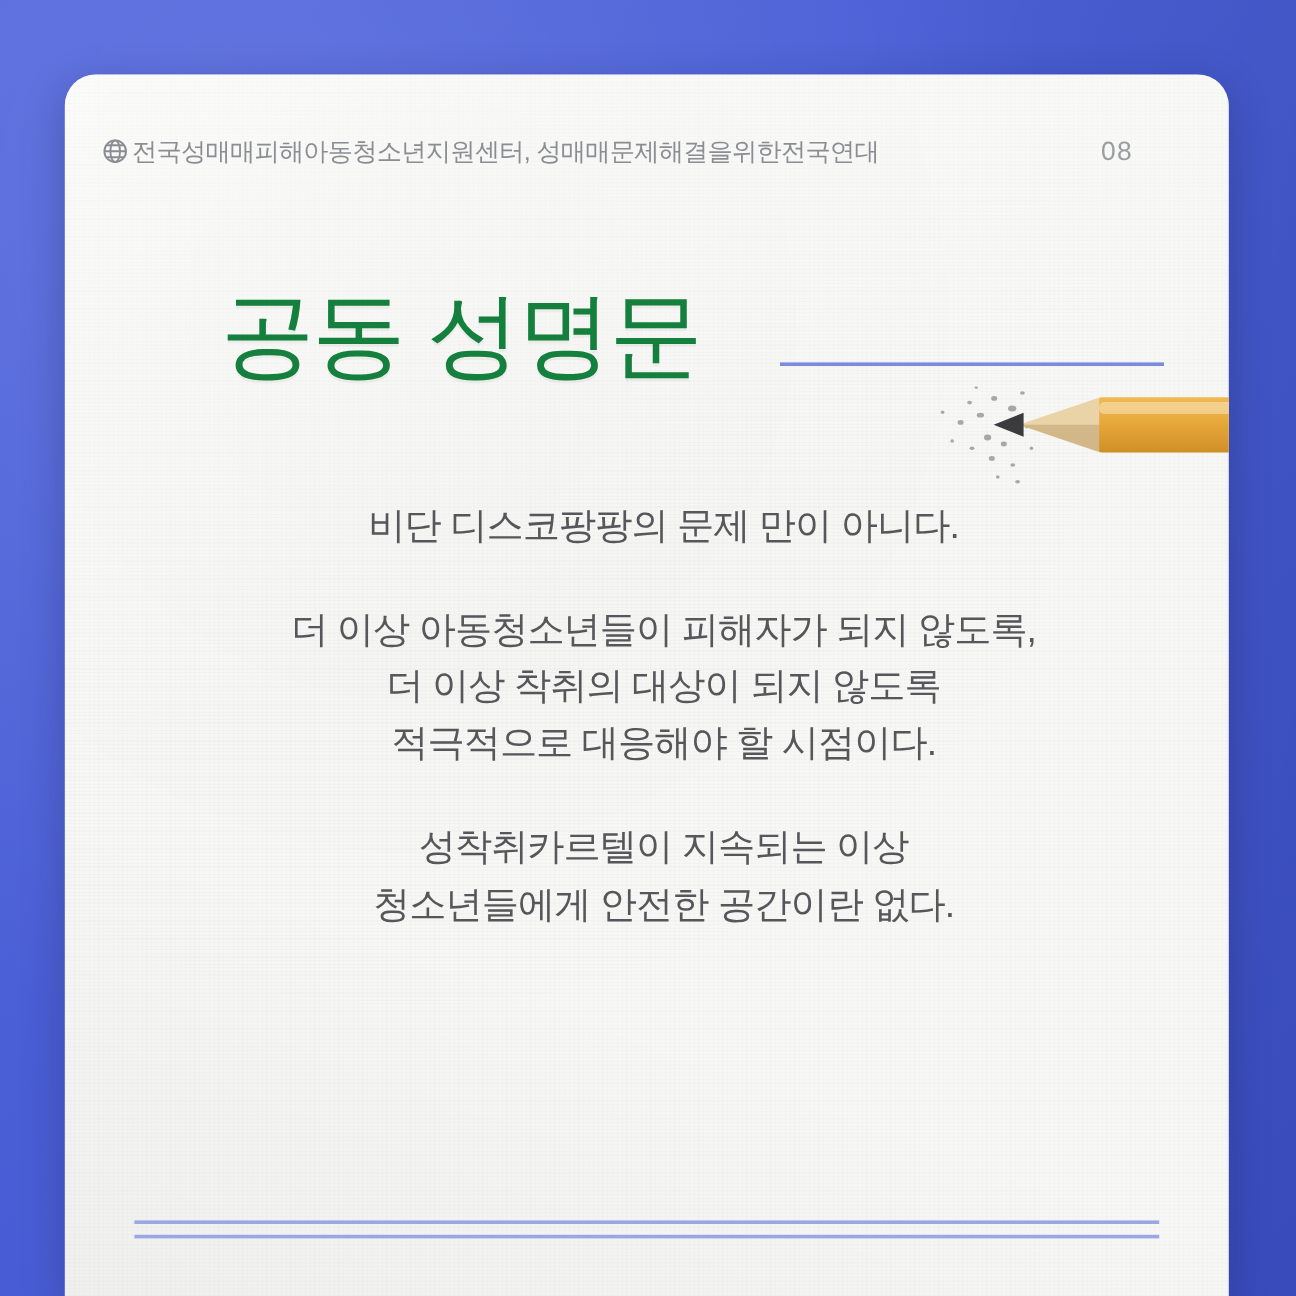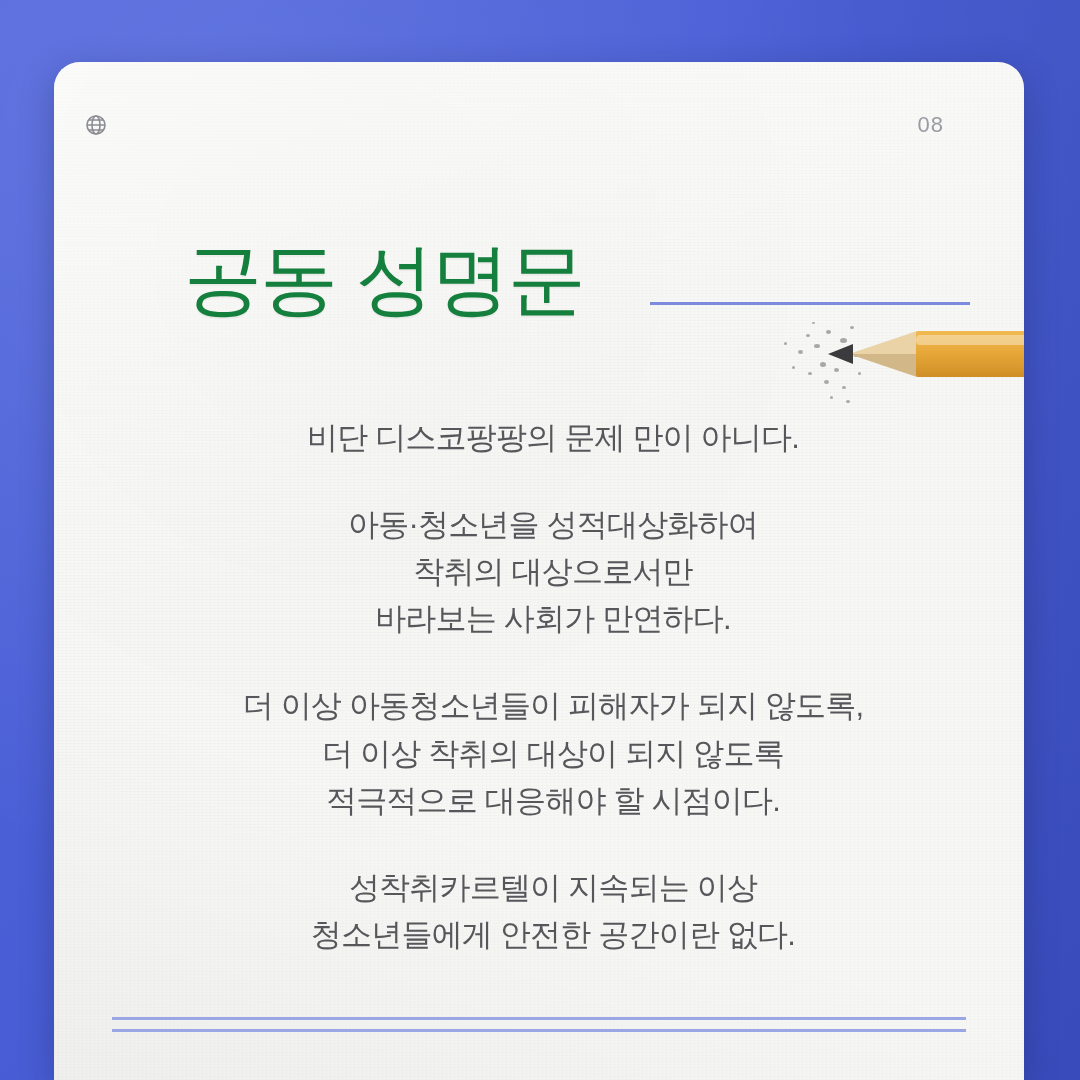--- a/index.html
+++ b/index.html
@@ -242,20 +242,21 @@
     <div class="card-inner">
 
       <div class="header">
         <svg class="globe-icon" viewBox="0 0 24 24" fill="none" stroke="currentColor" stroke-width="1.6">
           <circle cx="12" cy="12" r="9"></circle>
           <ellipse cx="12" cy="12" rx="4" ry="9"></ellipse>
           <line x1="3" y1="12" x2="21" y2="12"></line>
           <line x1="4.8" y1="7" x2="19.2" y2="7"></line>
           <line x1="4.8" y1="17" x2="19.2" y2="17"></line>
         </svg>
+        <span class="org-line">전국성매매피해아동청소년지원센터, 성매매문제해결을위한전국연대</span>
         <span class="page-number">08</span>
       </div>
 
       <div class="title">공동 성명문</div>
       <div class="title-rule"></div>
 
       <div class="pencil-wrap">
         <div class="shavings">
           <span style="left:86px; top:28px; width:7px; height:5px;"></span>
           <span style="left:72px; top:20px; width:5px; height:4px;"></span>
@@ -278,21 +279,20 @@
         </div>
         <div class="pencil-wood"></div>
         <div class="pencil-wood-dark"></div>
         <div class="pencil-tip"></div>
         <div class="pencil-body"></div>
         <div class="pencil-body-hl"></div>
       </div>
 
       <div class="body-text">
         <p class="para">비단 디스코팡팡의 문제 만이 아니다.</p>
-        <p class="para">아동·청소년을 성적대상화하여<br>착취의 대상으로서만<br>바라보는 사회가 만연하다.</p>
         <p class="para">더 이상 아동청소년들이 피해자가 되지 않도록,<br>더 이상 착취의 대상이 되지 않도록<br>적극적으로 대응해야 할 시점이다.</p>
         <p class="para">성착취카르텔이 지속되는 이상<br>청소년들에게 안전한 공간이란 없다.</p>
       </div>
 
       <div class="bottom-rules">
         <div class="r1"></div>
         <div class="r2"></div>
       </div>
 
     </div>

